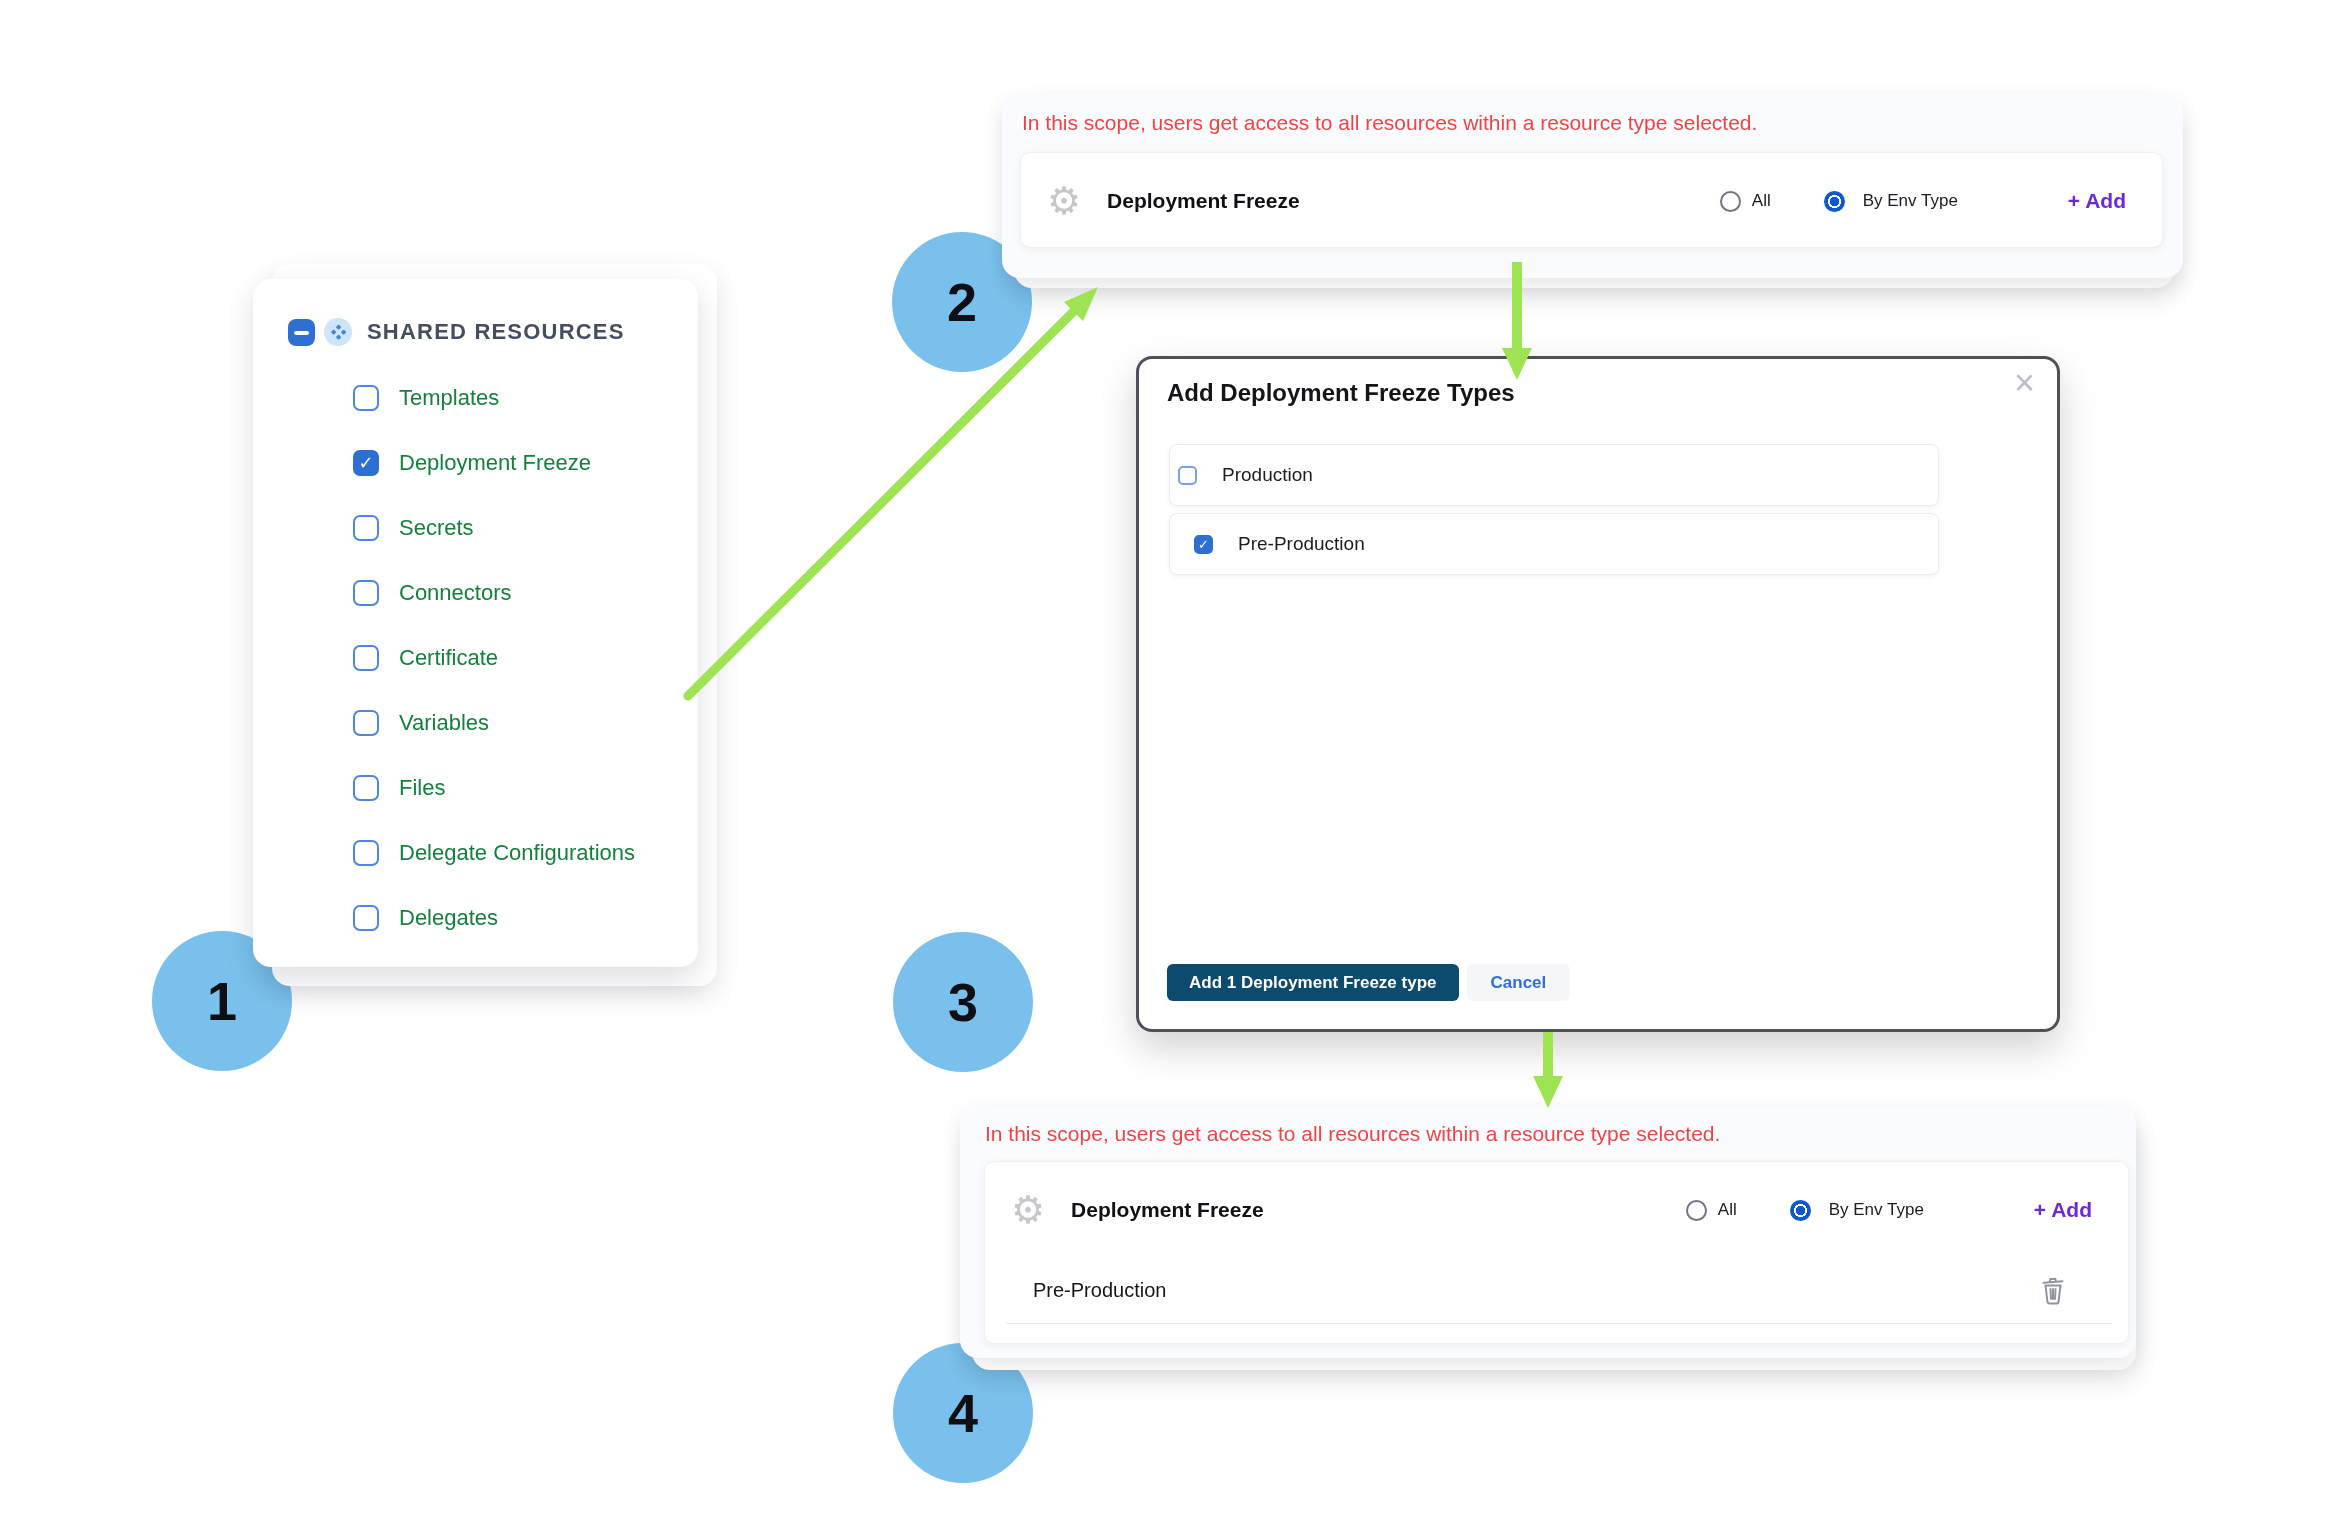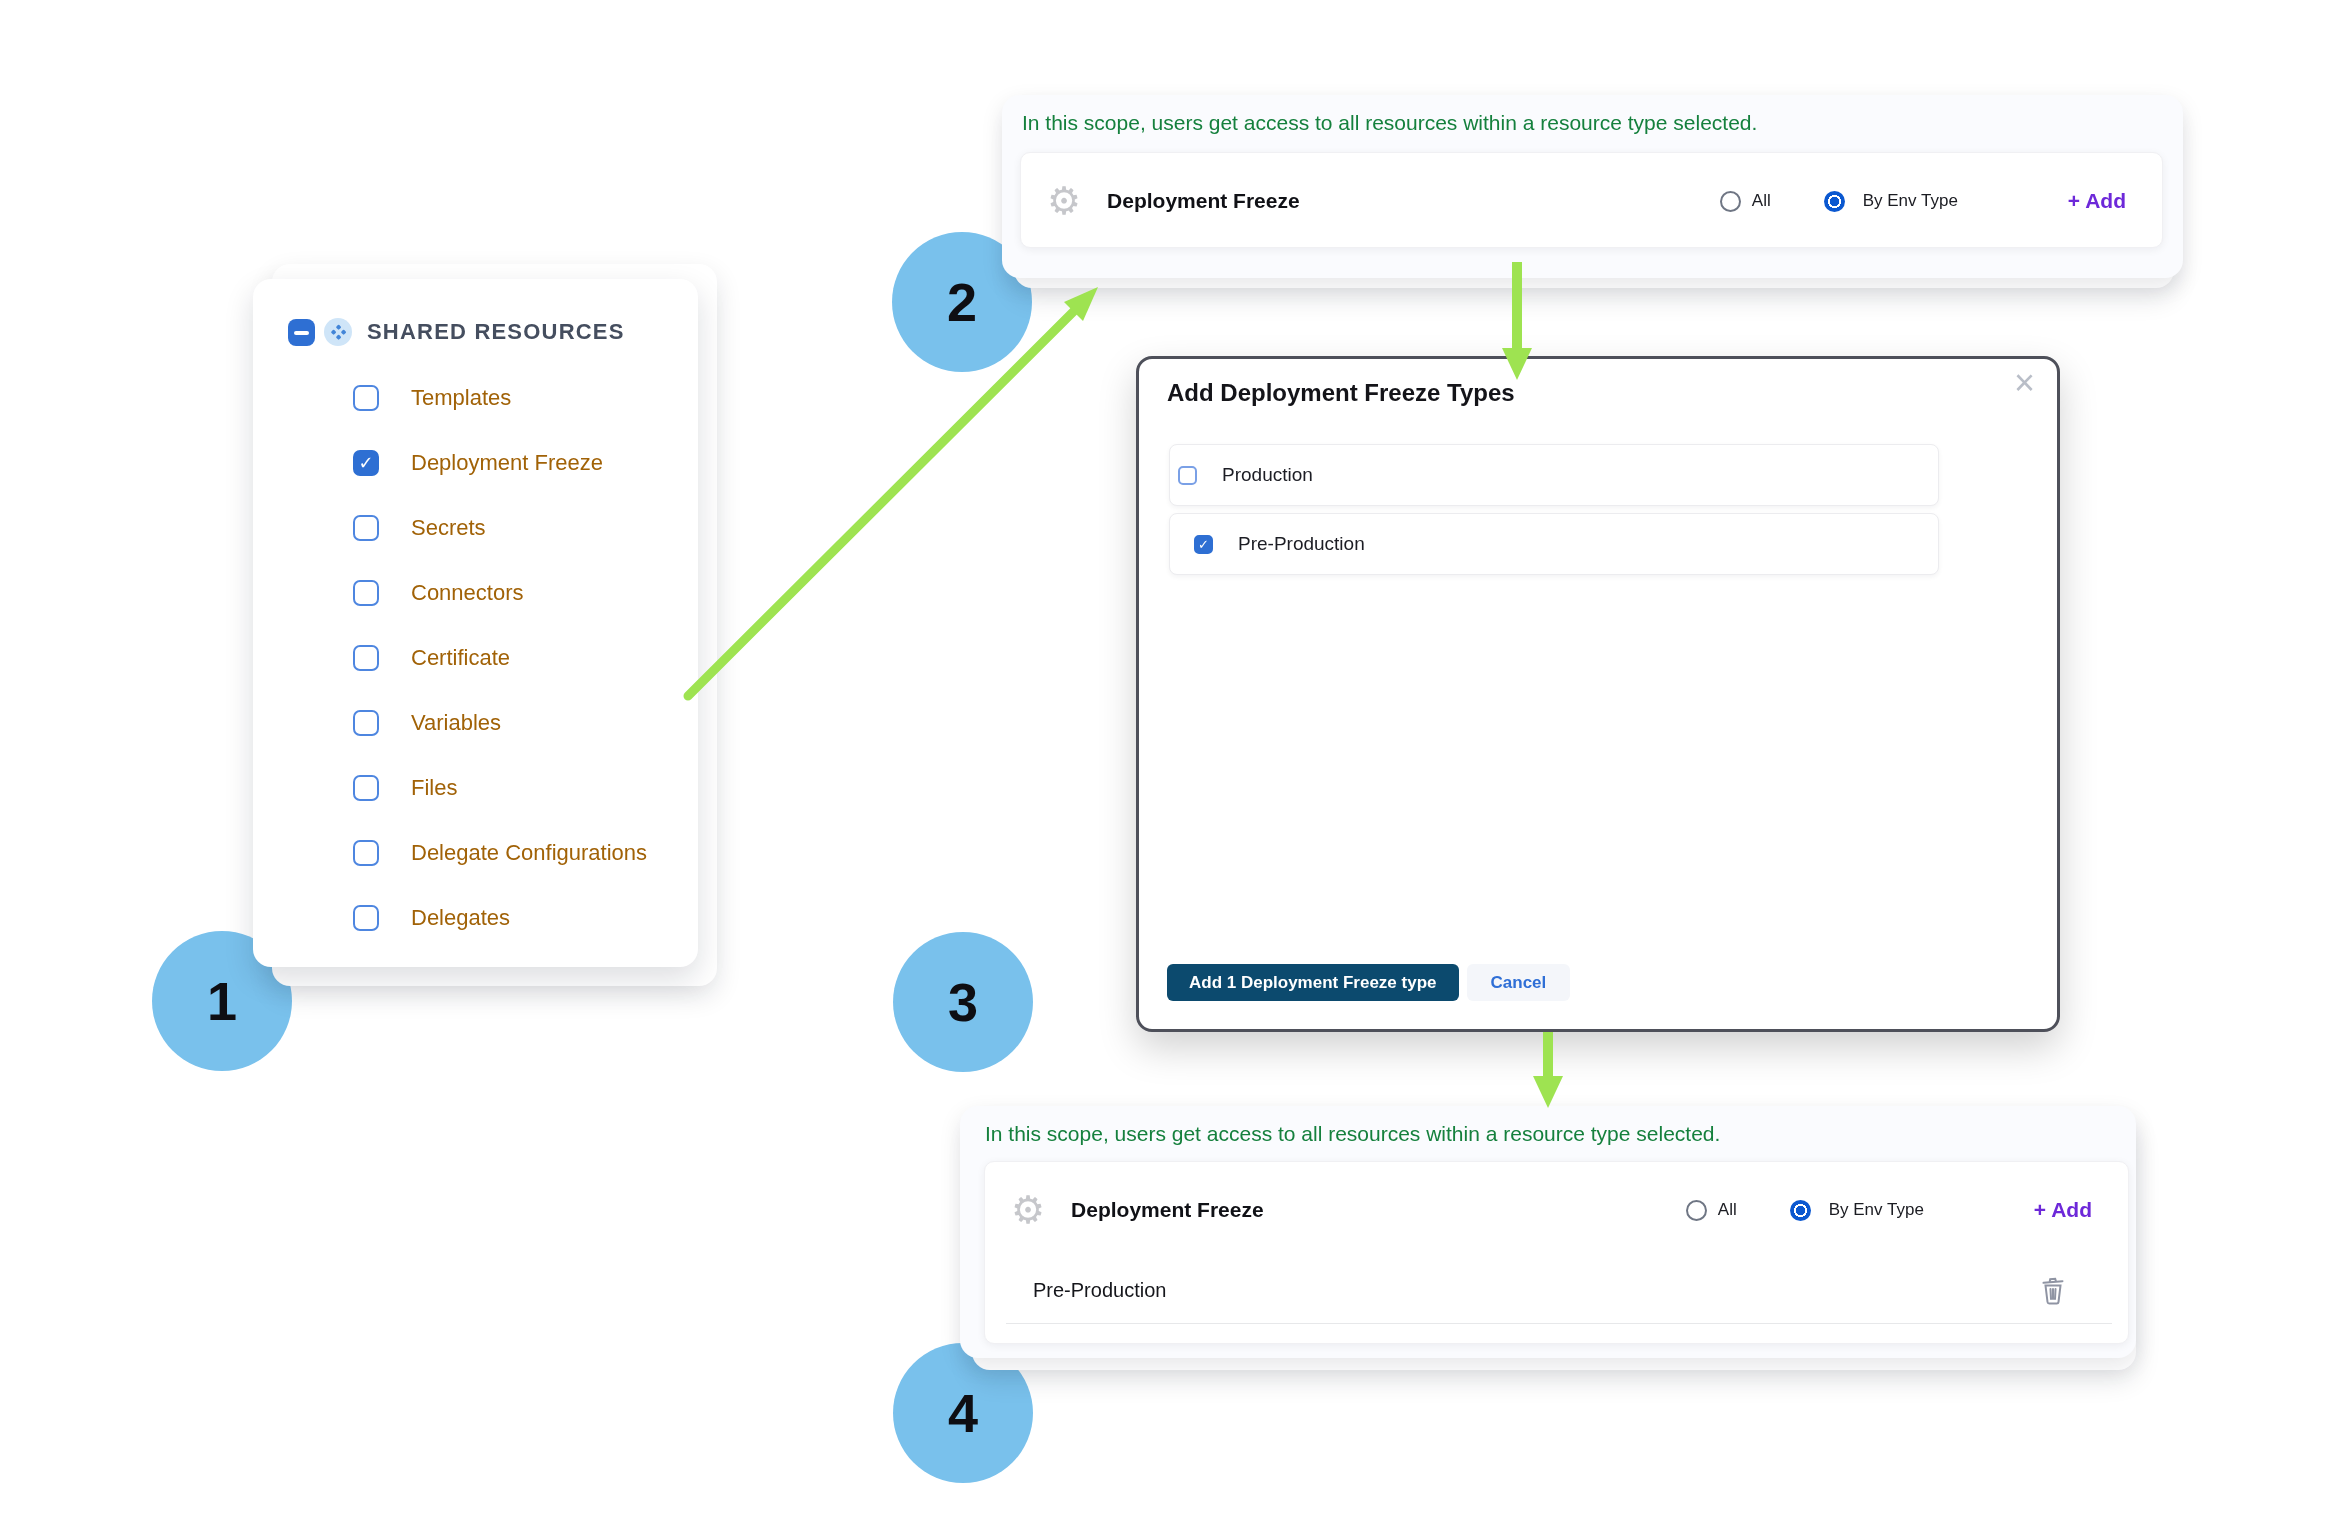--- a/index.html
+++ b/index.html
@@ -24,25 +24,25 @@
   .minus-box::after{content:"";position:absolute;left:6px;top:12px;width:15px;height:4px;border-radius:2px;background:#fff;}
   .res-badge{width:28px;height:28px;border-radius:50%;background:#CFE5F8;margin-left:9px;flex:none;
     display:flex;align-items:center;justify-content:center;}
   .res-title{margin-left:15px;font-size:22px;font-weight:600;color:#454E5F;letter-spacing:1.2px;}
   .res-item{display:flex;align-items:center;height:32px;margin-top:33px;}
   .res-item:first-of-type{margin-top:34px;}
   .cbx{width:26px;height:26px;border-radius:7px;border:2.5px solid #4E86E0;background:#fff;
     box-sizing:border-box;margin-left:100px;flex:none;display:flex;align-items:center;justify-content:center;}
   .cbx.checked{background:#2E6FD3;border-color:#2E6FD3;}
   .cbx .tick{font-size:18px;font-weight:bold;color:#ffffff;line-height:1;}
-  .res-item .lbl{margin-left:32px;font-size:22px;color:#a16207;}
+  .res-item .lbl{margin-left:20px;font-size:22px;color:#15803d;}
 
   
   .scope-panel{background:#FAFBFE;box-shadow:0 8px 22px rgba(16,24,40,.10);}
-  .scope-desc{position:absolute;left:20px;top:16px;font-size:21px;color:#15803d;}
+  .scope-desc{position:absolute;left:20px;top:16px;font-size:21px;color:#ef4444;}
   .scope-card{position:absolute;background:#ffffff;border:1px solid #F0F0F3;border-radius:10px;
     box-shadow:0 2px 8px rgba(16,24,40,.06);box-sizing:border-box;}
   .scope-row{display:flex;align-items:center;height:96px;padding:0 36px 0 26px;}
   .gear{font-size:38px;color:#C6C7CB;line-height:1;flex:none;}
   .scope-row .row-title{margin-left:26px;font-size:21px;font-weight:bold;color:#101116;}
   .radio-group{margin-left:auto;display:flex;align-items:center;}
   .radio{width:21px;height:21px;border-radius:50%;box-sizing:border-box;flex:none;}
   .radio.unsel{border:2.5px solid #6F7684;background:#fff;}
   .radio.sel{background:radial-gradient(circle at 50% 50%, #0B58D0 0 4.5px, #ffffff 4.5px 6.5px, #0B58D0 6.5px 11px);}
   .radio-lbl{margin-left:11px;font-size:17px;color:#1B1C22;}

